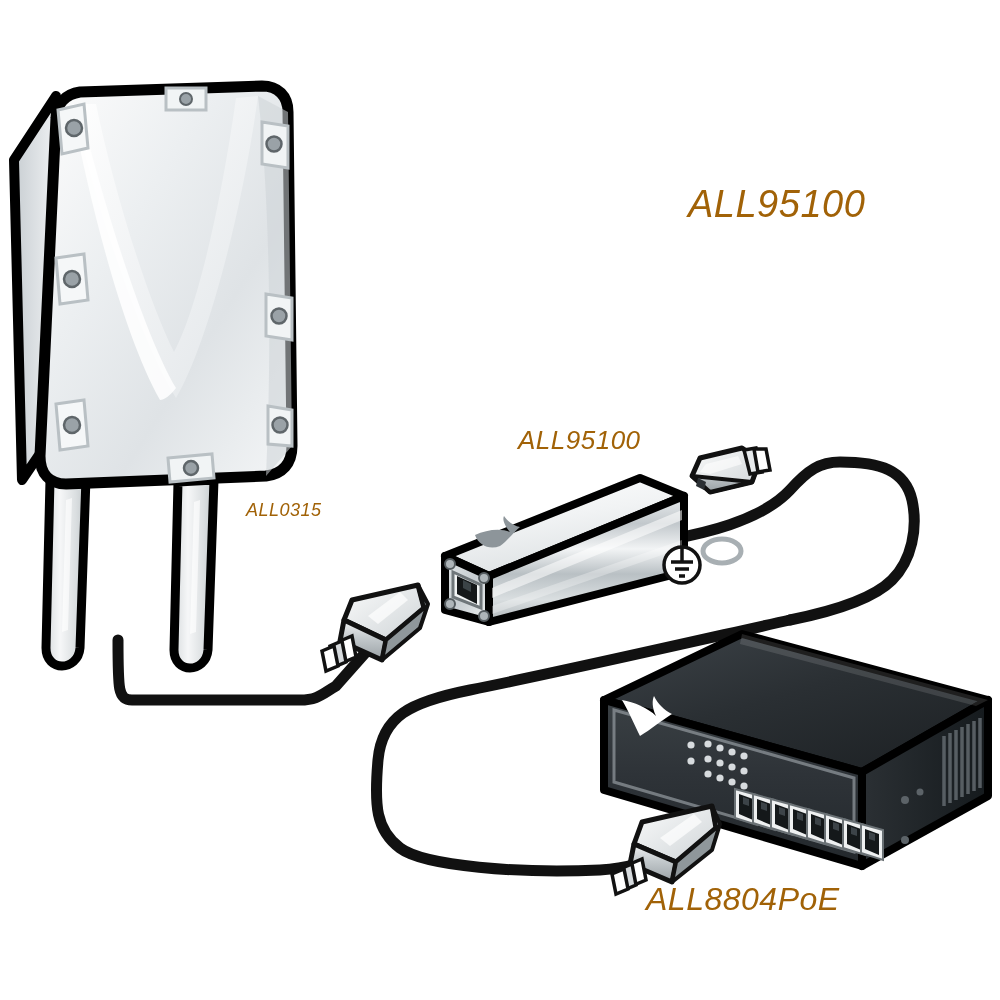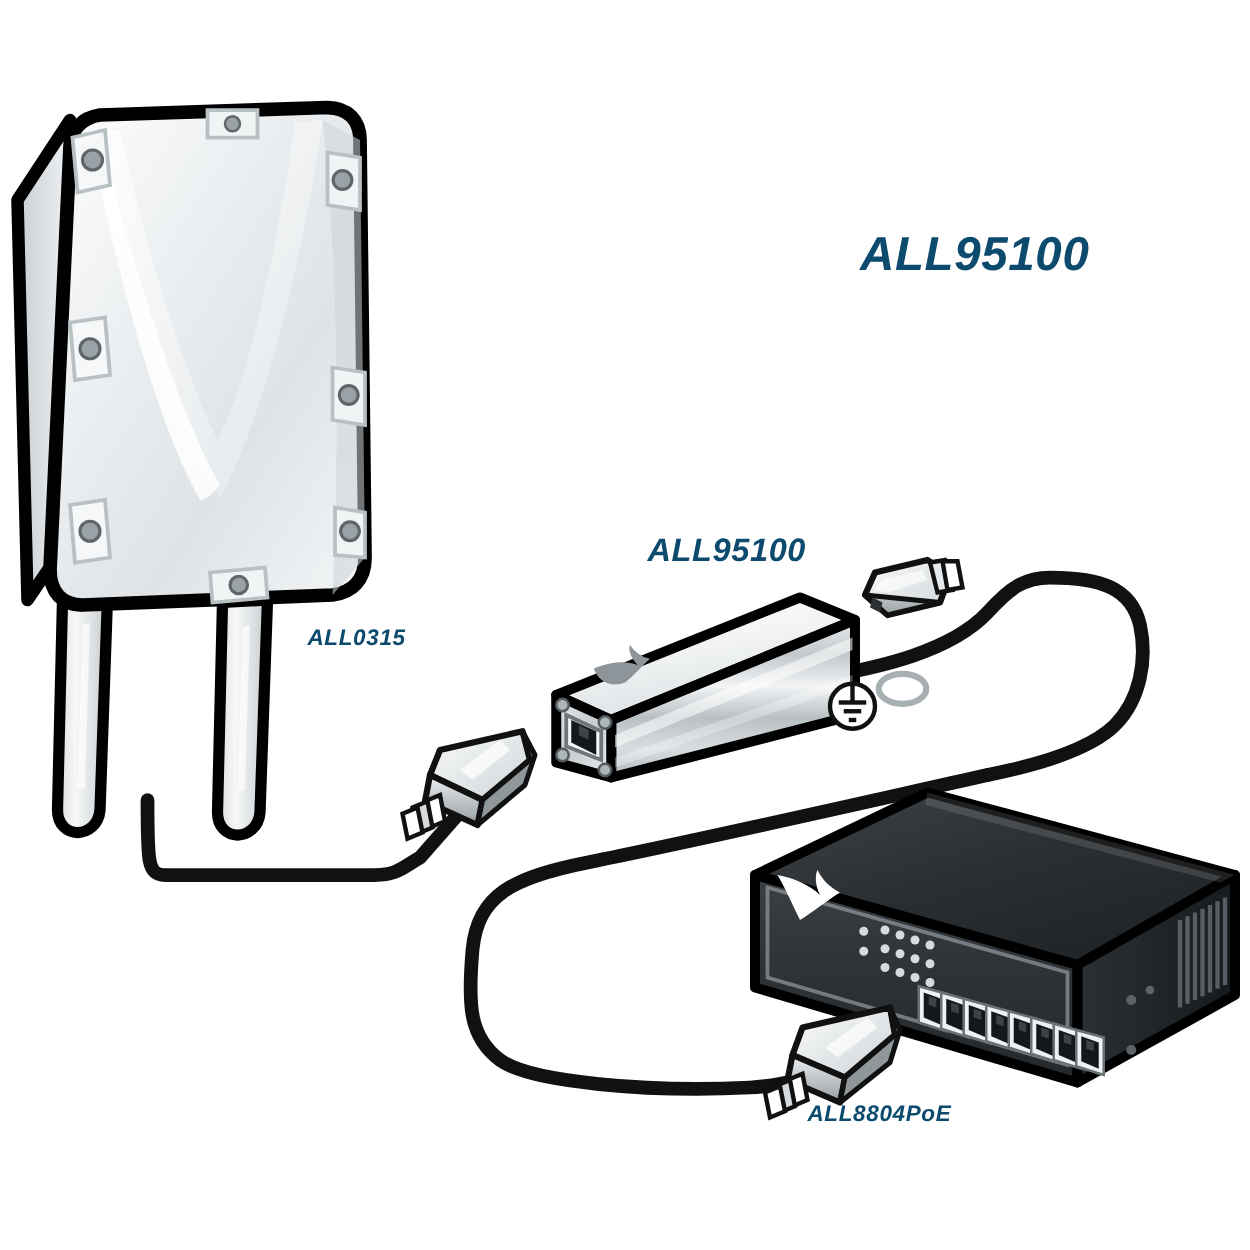--- a/index.html
+++ b/index.html
@@ -19,23 +19,23 @@
   }
   #diagram {
     position: absolute;
     inset: 0;
     width: 1000px;
     height: 1000px;
   }
   .dlabel {
     position: absolute;
     font-family: "Liberation Sans", sans-serif;
-    font-weight: bold;
+    font-weight: normal;
     font-style: italic;
-    color: #0c4a6e;
+    color: #a16207;
     white-space: nowrap;
     letter-spacing: 0.5px;
   }
   #label-title {
     left: 688px;
     top: 183px;
     font-size: 38px;
   }
   #label-injector {
     left: 518px;
@@ -43,21 +43,21 @@
     font-size: 26px;
   }
   #label-ap {
     left: 246px;
     top: 500px;
     font-size: 18px;
   }
   #label-switch {
     left: 646px;
     top: 881px;
-    font-size: 18px;
+    font-size: 32px;
   }
 </style>
 </head>
 <body>
 
 <div id="stage">
 
   <svg id="diagram" viewBox="0 0 1000 1000">
     <defs>
       <linearGradient id="apFace" x1="0" y1="0" x2="1" y2="1">

